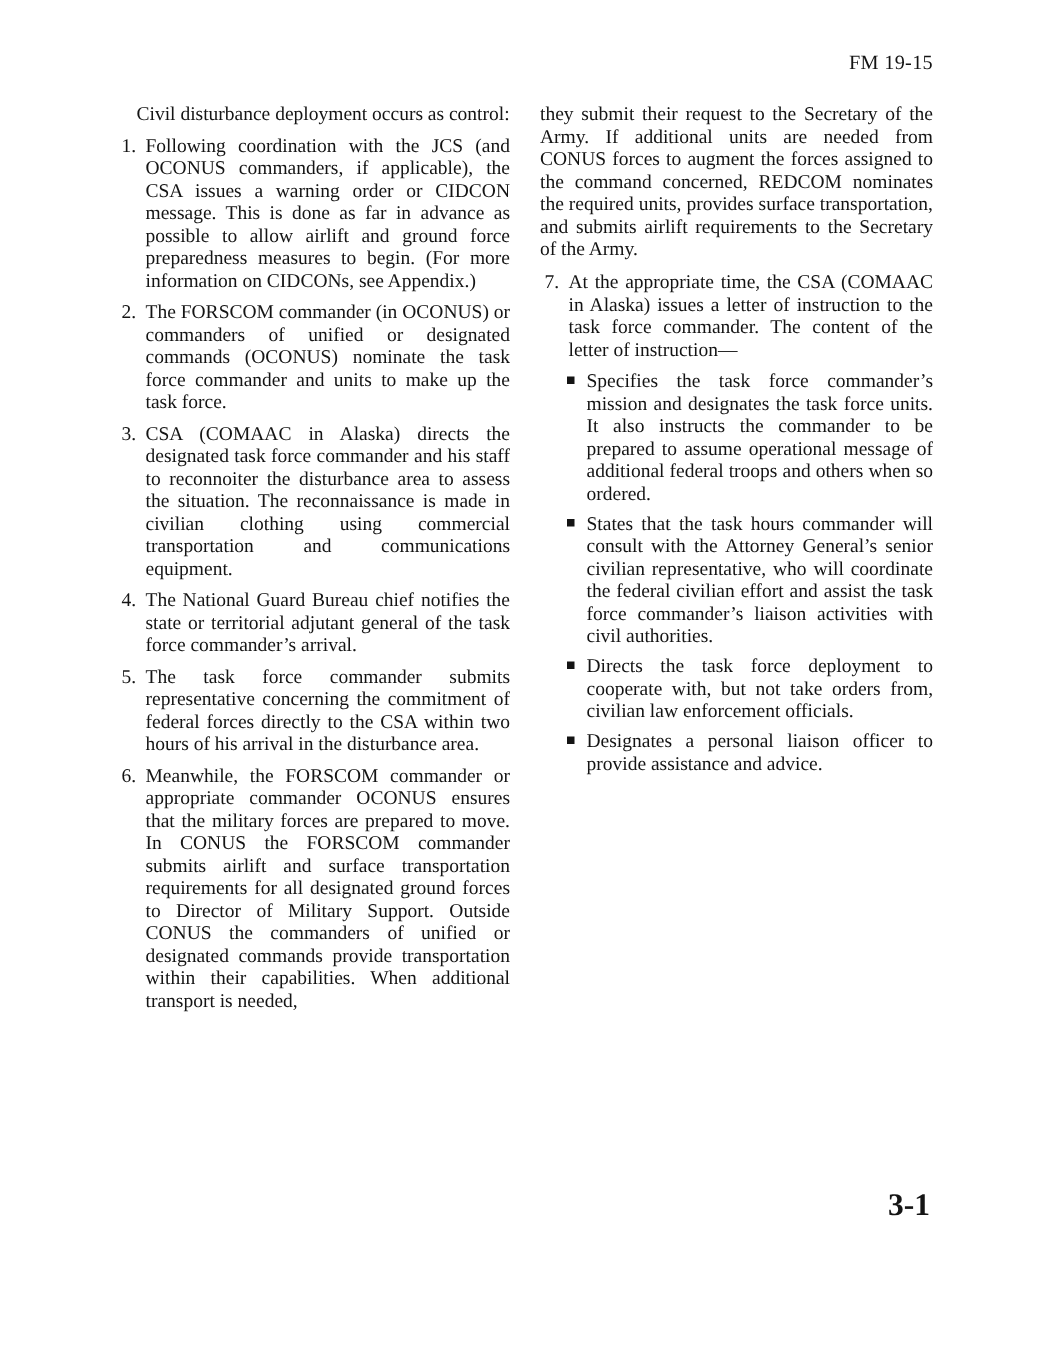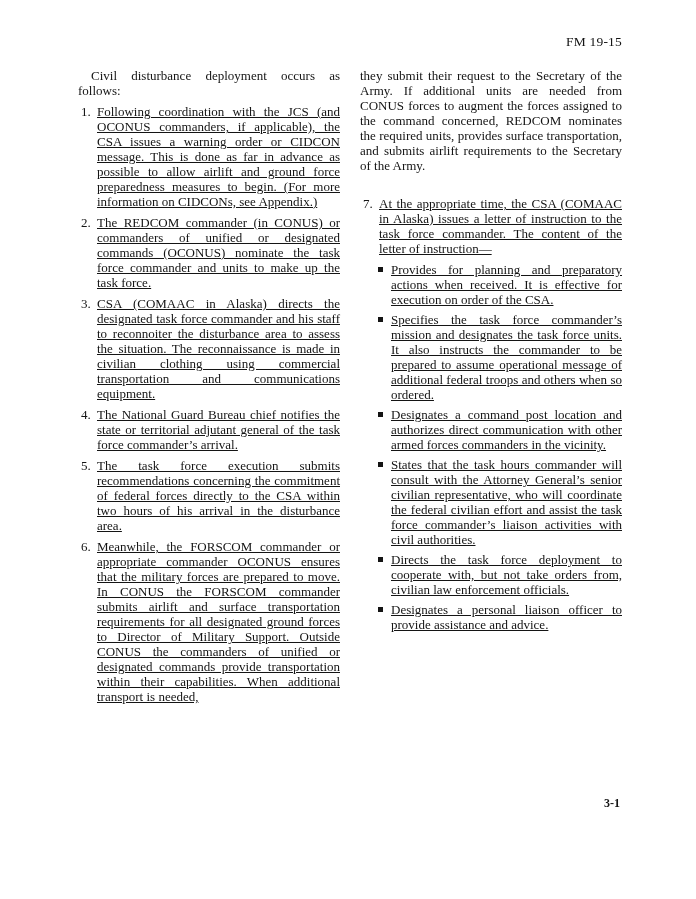--- a/index.html
+++ b/index.html
@@ -34,128 +34,119 @@
   .col {
     width: 262px;
     flex: none;
   }
   .intro {
     margin: 0 0 6px 0;
     text-indent: 13px;
     text-align: justify;
   }
   .cont {
-    margin: 0 0 23px 0;
+    margin: 0 0 7px 0;
     text-align: justify;
   }
   .num-item {
     display: flex;
     margin-bottom: 6px;
   }
   .num {
     flex: none;
     width: 19px;
     padding-left: 3px;
   }
   .txt {
     flex: 1;
     text-align: justify;
-    text-decoration: underline;
   }
   .bullet-list {
     padding-left: 18px;
   }
   .bullet-item {
     display: flex;
     margin-bottom: 5px;
   }
   .bullet-sq {
     flex: none;
     width: 5px;
     height: 5px;
     background: #141414;
     margin: 5px 8px 0 0;
   }
   .page-footer {
     position: absolute;
     top: 796px;
     right: 76px;
     font-weight: bold;
-    font-size: 12px;
+    font-size: 21px;
   }
 </style>
 </head>
 <body>
 
 <div class="page">
 
   <div class="page-header">
     <span>FM 19-15</span>
   </div>
 
   <div class="columns">
 
     <div class="col">
-      <p class="intro">Civil disturbance deployment occurs as follows:</p>
+      <p class="intro">Civil disturbance deployment occurs as control:</p>
 
       <div class="num-item">
         <span class="num">1.</span>
         <span class="txt">Following coordination with the JCS (and OCONUS commanders, if applicable), the CSA issues a warning order or CIDCON message. This is done as far in advance as possible to allow airlift and ground force preparedness measures to begin. (For more information on CIDCONs, see Appendix.)</span>
       </div>
 
       <div class="num-item">
         <span class="num">2.</span>
-        <span class="txt">The REDCOM commander (in CONUS) or commanders of unified or designated commands (OCONUS) nominate the task force commander and units to make up the task force.</span>
+        <span class="txt">The FORSCOM commander (in OCONUS) or commanders of unified or designated commands (OCONUS) nominate the task force commander and units to make up the task force.</span>
       </div>
 
       <div class="num-item">
         <span class="num">3.</span>
         <span class="txt">CSA (COMAAC in Alaska) directs the designated task force commander and his staff to reconnoiter the disturbance area to assess the situation. The reconnaissance is made in civilian clothing using commercial transportation and communications equipment.</span>
       </div>
 
       <div class="num-item">
         <span class="num">4.</span>
         <span class="txt">The National Guard Bureau chief notifies the state or territorial adjutant general of the task force commander’s arrival.</span>
       </div>
 
       <div class="num-item">
         <span class="num">5.</span>
-        <span class="txt">The task force execution submits recommendations concerning the commitment of federal forces directly to the CSA within two hours of his arrival in the disturbance area.</span>
+        <span class="txt">The task force commander submits representative concerning the commitment of federal forces directly to the CSA within two hours of his arrival in the disturbance area.</span>
       </div>
 
       <div class="num-item">
         <span class="num">6.</span>
         <span class="txt">Meanwhile, the FORSCOM commander or appropriate commander OCONUS ensures that the military forces are prepared to move. In CONUS the FORSCOM commander submits airlift and surface transportation requirements for all designated ground forces to Director of Military Support. Outside CONUS the commanders of unified or designated commands provide transportation within their capabilities. When additional transport is needed,</span>
       </div>
     </div>
 
     <div class="col">
       <p class="cont">they submit their request to the Secretary of the Army. If additional units are needed from CONUS forces to augment the forces assigned to the command concerned, REDCOM nominates the required units, provides surface transportation, and submits airlift requirements to the Secretary of the Army.</p>
 
       <div class="num-item">
         <span class="num">7.</span>
         <span class="txt">At the appropriate time, the CSA (COMAAC in Alaska) issues a letter of instruction to the task force commander. The content of the letter of instruction—</span>
       </div>
 
       <div class="bullet-list">
 
-        <div class="bullet-item">
-          <span class="bullet-sq"></span>
-          <span class="txt">Provides for planning and preparatory actions when received. It is effective for execution on order of the CSA.</span>
-        </div>
 
         <div class="bullet-item">
           <span class="bullet-sq"></span>
           <span class="txt">Specifies the task force commander’s mission and designates the task force units. It also instructs the commander to be prepared to assume operational message of additional federal troops and others when so ordered.</span>
         </div>
 
-        <div class="bullet-item">
-          <span class="bullet-sq"></span>
-          <span class="txt">Designates a command post location and authorizes direct communication with other armed forces commanders in the vicinity.</span>
-        </div>
 
         <div class="bullet-item">
           <span class="bullet-sq"></span>
           <span class="txt">States that the task hours commander will consult with the Attorney General’s senior civilian representative, who will coordinate the federal civilian effort and assist the task force commander’s liaison activities with civil authorities.</span>
         </div>
 
         <div class="bullet-item">
           <span class="bullet-sq"></span>
           <span class="txt">Directs the task force deployment to cooperate with, but not take orders from, civilian law enforcement officials.</span>
         </div>

